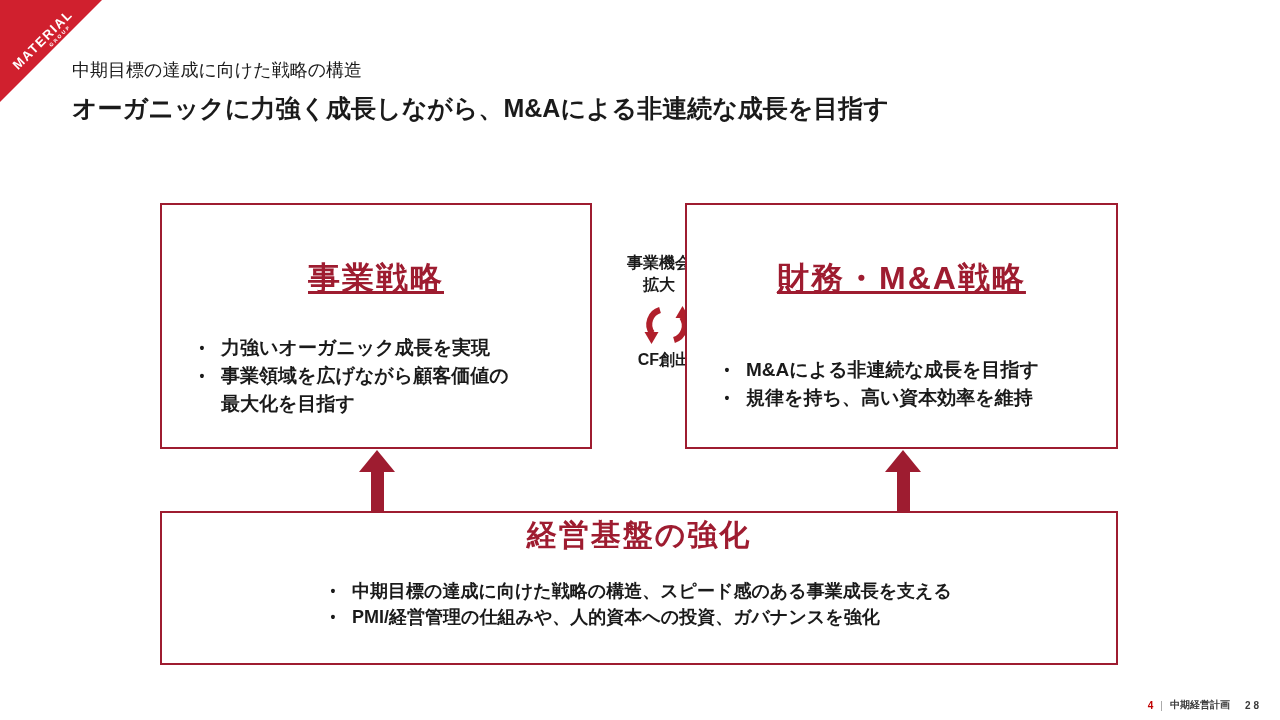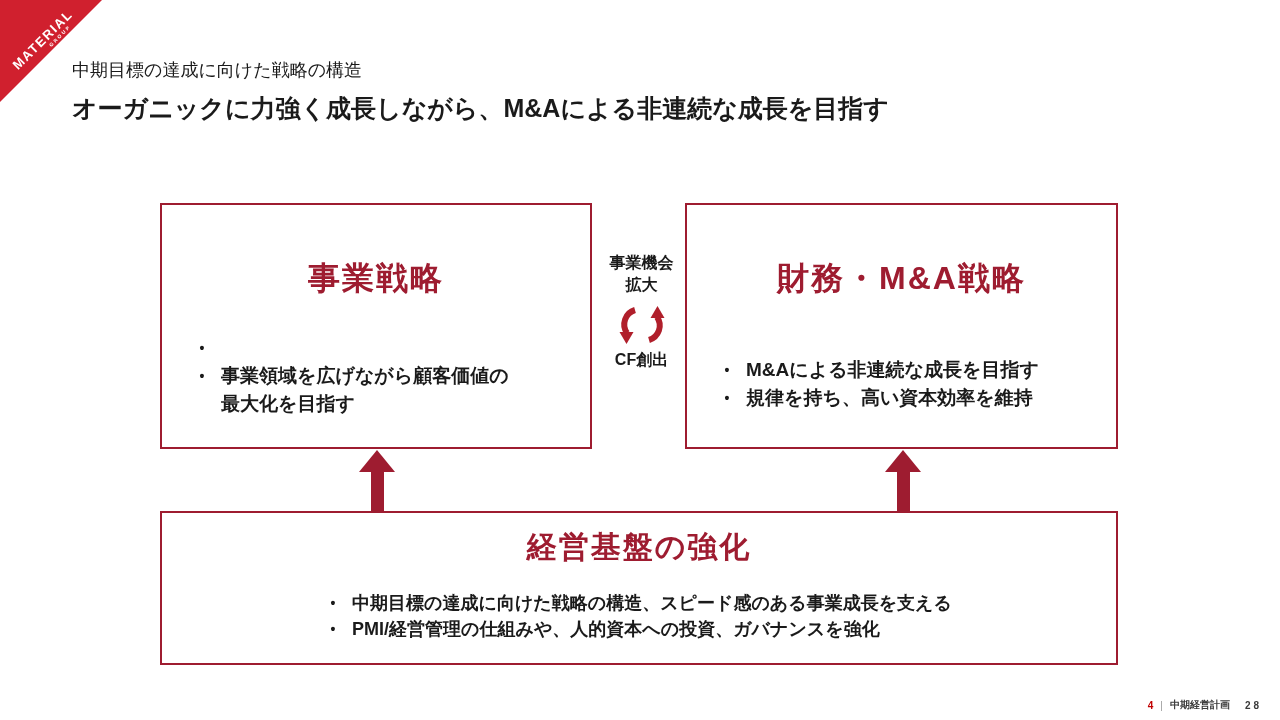--- a/index.html
+++ b/index.html
@@ -49,43 +49,43 @@
     border:2px solid var(--dark-red);
   }
   .box-business{left:160px;top:203px;width:432px;height:246px;}
   .box-finance{left:685px;top:203px;width:433px;height:246px;}
   .box-foundation{left:160px;top:511px;width:958px;height:154px;}
 
   .box-title{
     font-size:32px;font-weight:bold;color:var(--dark-red);
     text-align:center;letter-spacing:2px;
   }
-  .box-business .box-title,.box-finance .box-title{margin-top:52px;}
-  .box-foundation .box-title{margin-top:14px;font-size:30px;}
+  .box-business .box-title,.box-finance .box-title{margin-top:52px;text-decoration:underline;}
+  .box-foundation .box-title{margin-top:2px;font-size:30px;}
 
   .bullet-list{list-style:none;}
   .bullet-item{
     display:flex;align-items:flex-start;
     font-size:19px;font-weight:bold;line-height:28px;
   }
   .bullet-marker{
     width:14px;flex:0 0 14px;margin-right:12px;
     font-size:14px;line-height:28px;text-align:center;
   }
   .box-business .bullet-list{margin:33px 0 0 33px;}
   .box-business .bullet-item .bullet-text{max-width:306px;}
   .box-finance .bullet-list{margin:55px 0 0 33px;}
   .box-foundation .bullet-list{margin:22px auto 0 auto;width:fit-content;}
   .box-foundation .bullet-item{font-size:18px;line-height:26px;}
   .box-foundation .bullet-marker{line-height:26px;}
 
   
   .connector{
     position:absolute;left:592px;top:252px;width:99px;
-    display:flex;flex-direction:column;align-items:center;
+    display:flex;flex-direction:column;align-items:flex-end;
   }
   .connector-label-top{
     font-size:16px;font-weight:bold;text-align:center;line-height:22px;
   }
   .cycle-icon{margin-top:4px;width:48px;height:50px;}
   .connector-label-bottom{
     margin-top:0;font-size:16px;font-weight:bold;text-align:center;
   }
 
   
@@ -121,20 +121,21 @@
 </div>
 
 <div class="subtitle">中期目標の達成に向けた戦略の構造</div>
 <div class="main-title">オーガニックに力強く成長しながら、M&amp;Aによる非連続な成長を目指す</div>
 
 <div class="box box-business">
   <div class="box-title">事業戦略</div>
   <ul class="bullet-list">
     <li class="bullet-item">
       <span class="bullet-marker">•</span>
+      <span class="bullet-text">力強いオーガニック成長を実現</span>
     </li>
     <li class="bullet-item">
       <span class="bullet-marker">•</span>
       <span class="bullet-text">事業領域を広げながら顧客価値の最大化を目指す</span>
     </li>
   </ul>
 </div>
 
 <div class="connector">
   <div class="connector-label-top">

